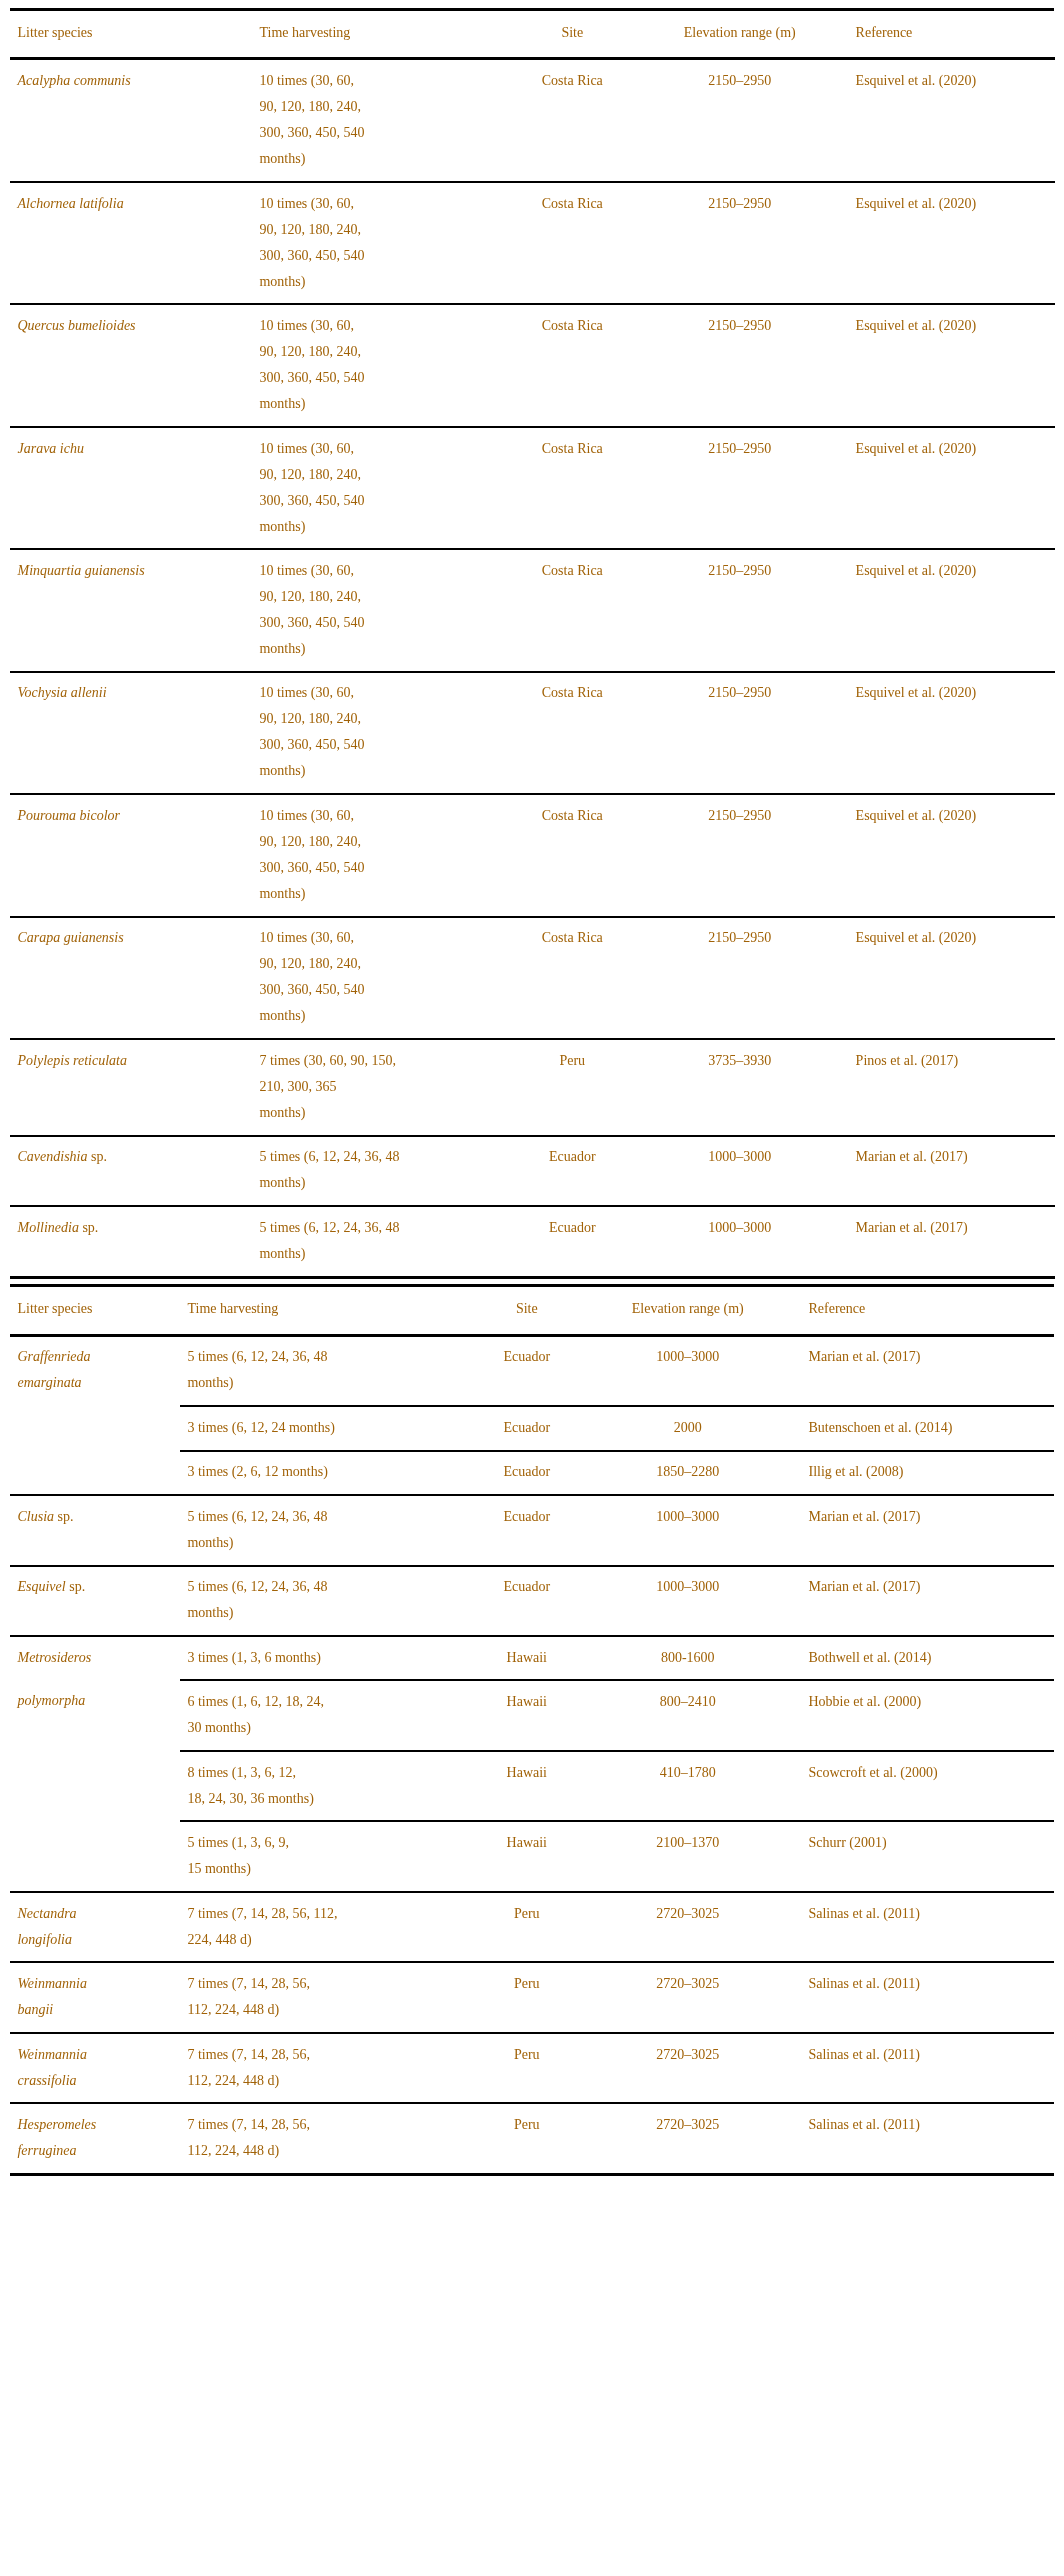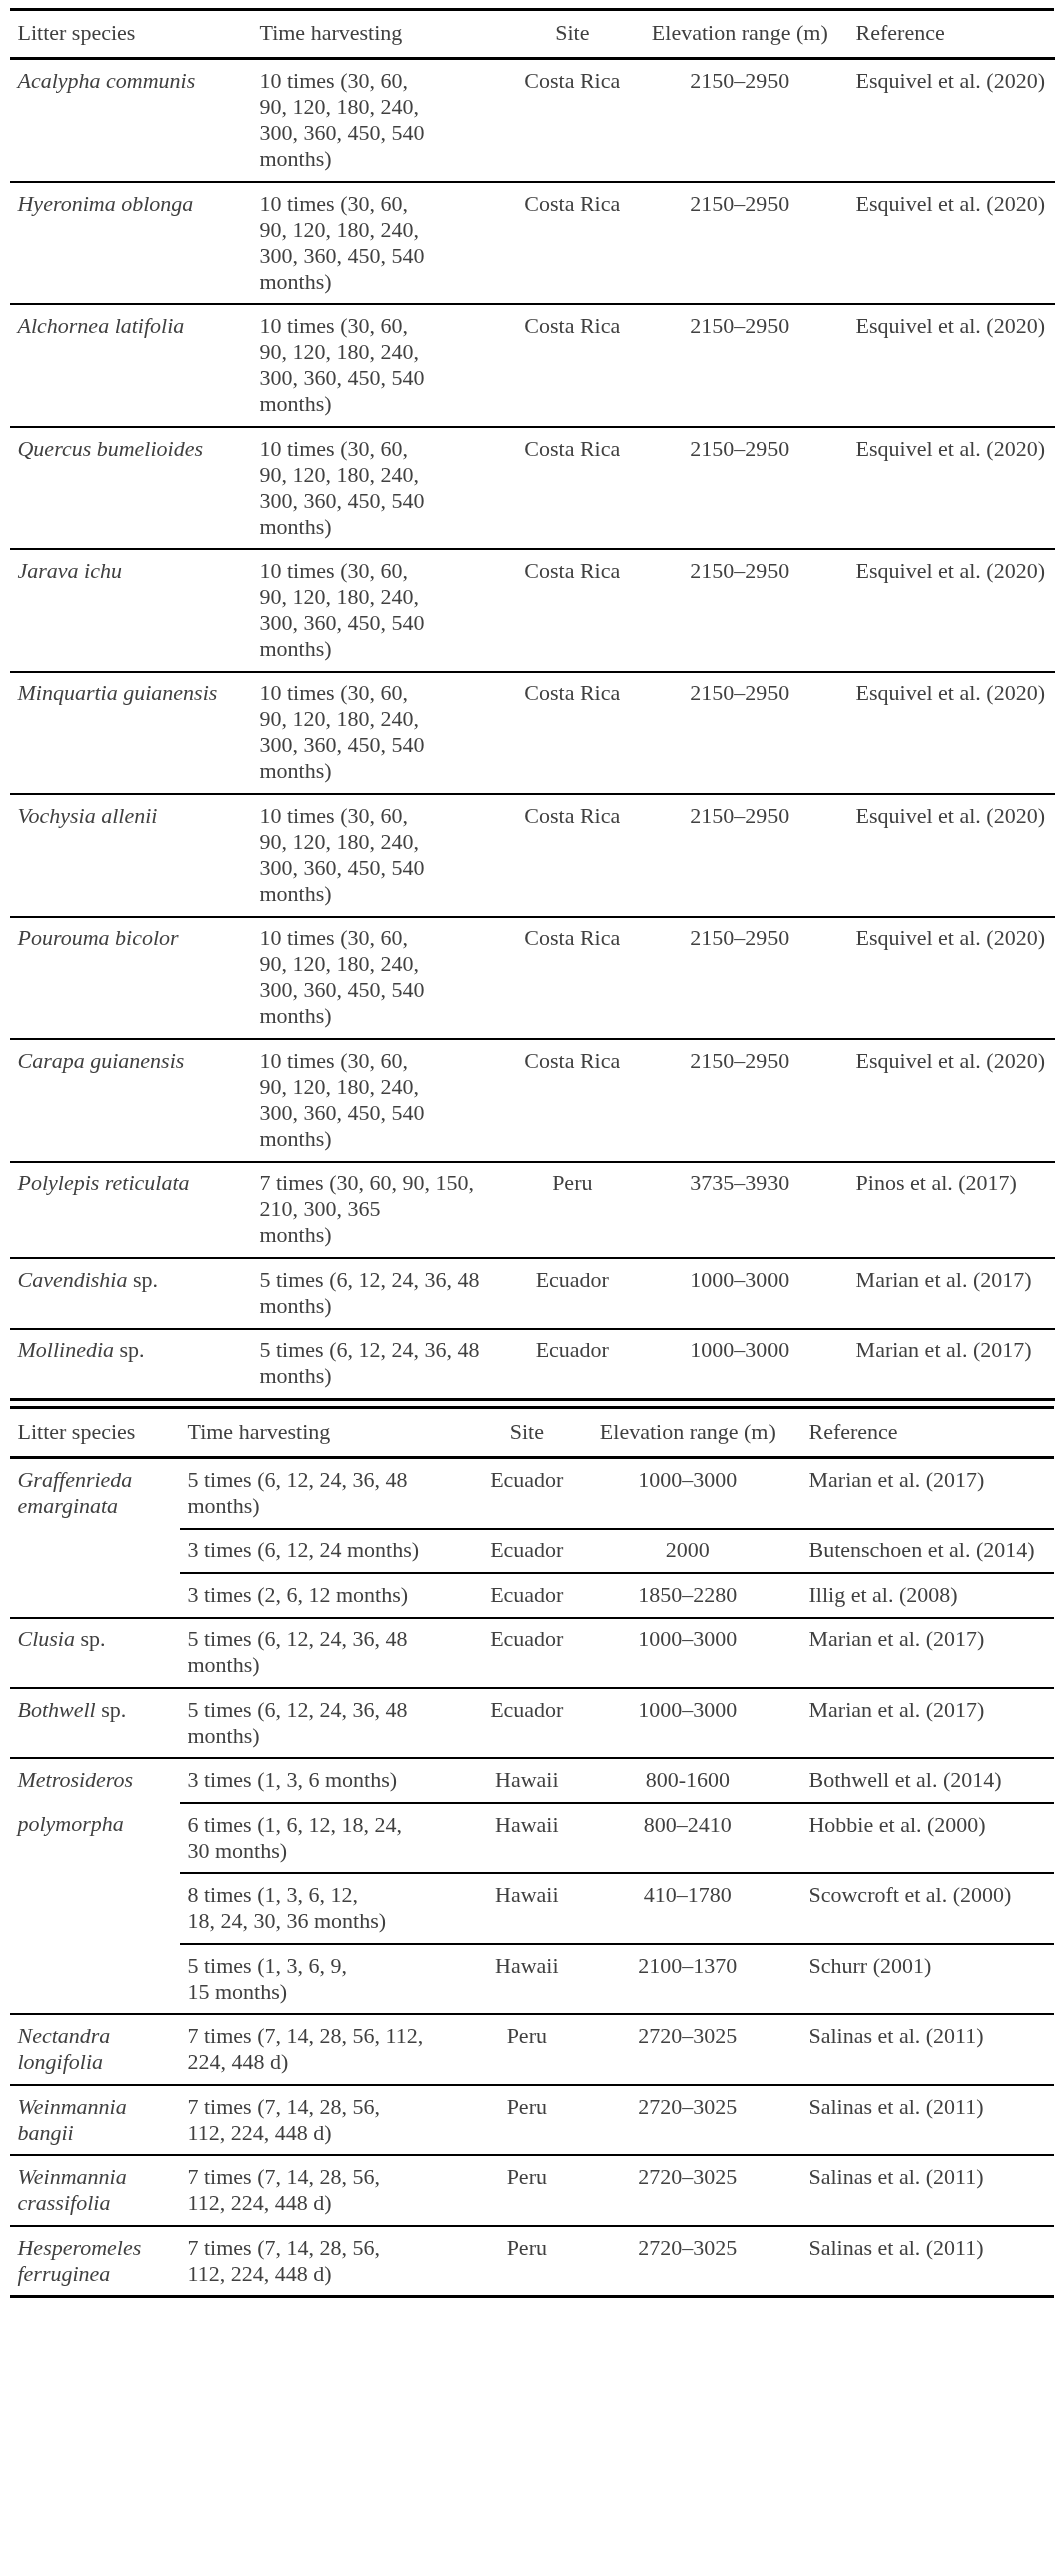--- a/index.html
+++ b/index.html
@@ -22,23 +22,23 @@
     background: #000000;
     width: 1044px;
   }
   .mid-rule {
     margin-top: 5.2px;
   }
   table.tbl {
     border-collapse: collapse;
     table-layout: fixed;
     width: 1044px;
-    font-size: 22px;
+    font-size: 14px;
     line-height: 26px;
-    color: #404040;
+    color: #a16207;
   }
   th {
     font-weight: normal;
     text-align: left;
     vertical-align: middle;
     padding: 9.3px 7.2px 11.3px 7.2px;
     border-bottom: 3.1px solid #000000;
   }
   th.c-site, th.c-elev { text-align: center; }
   td {
@@ -87,30 +87,20 @@
           <td class="c-species"><span class="sp-i">Acalypha communis</span></td>
           <td class="c-time">10 times (30, 60,
 90, 120, 180, 240,
 300, 360, 450, 540
 months)</td>
           <td class="c-site">Costa Rica</td>
           <td class="c-elev">2150–2950</td>
           <td class="c-ref">Esquivel et al. (2020)</td>
         </tr>
         <tr>
-          <td class="c-species"><span class="sp-i">Hyeronima oblonga</span></td>
-          <td class="c-time">10 times (30, 60,
-90, 120, 180, 240,
-300, 360, 450, 540
-months)</td>
-          <td class="c-site">Costa Rica</td>
-          <td class="c-elev">2150–2950</td>
-          <td class="c-ref">Esquivel et al. (2020)</td>
-        </tr>
-        <tr>
           <td class="c-species"><span class="sp-i">Alchornea latifolia</span></td>
           <td class="c-time">10 times (30, 60,
 90, 120, 180, 240,
 300, 360, 450, 540
 months)</td>
           <td class="c-site">Costa Rica</td>
           <td class="c-elev">2150–2950</td>
           <td class="c-ref">Esquivel et al. (2020)</td>
         </tr>
         <tr>
@@ -246,21 +236,21 @@
         </tr>
         <tr>
           <td class="c-species"><span class="sp-i">Clusia</span><span class="sp-r"> sp.</span></td>
           <td class="c-time">5 times (6, 12, 24, 36, 48
 months)</td>
           <td class="c-site">Ecuador</td>
           <td class="c-elev">1000–3000</td>
           <td class="c-ref">Marian et al. (2017)</td>
         </tr>
         <tr>
-          <td class="c-species"><span class="sp-i">Bothwell</span><span class="sp-r"> sp.</span></td>
+          <td class="c-species"><span class="sp-i">Esquivel</span><span class="sp-r"> sp.</span></td>
           <td class="c-time">5 times (6, 12, 24, 36, 48
 months)</td>
           <td class="c-site">Ecuador</td>
           <td class="c-elev">1000–3000</td>
           <td class="c-ref">Marian et al. (2017)</td>
         </tr>
         <tr>
           <td class="c-species"><span class="sp-i">Metrosideros</span></td>
           <td class="c-time">3 times (1, 3, 6 months)</td>
           <td class="c-site">Hawaii</td>

